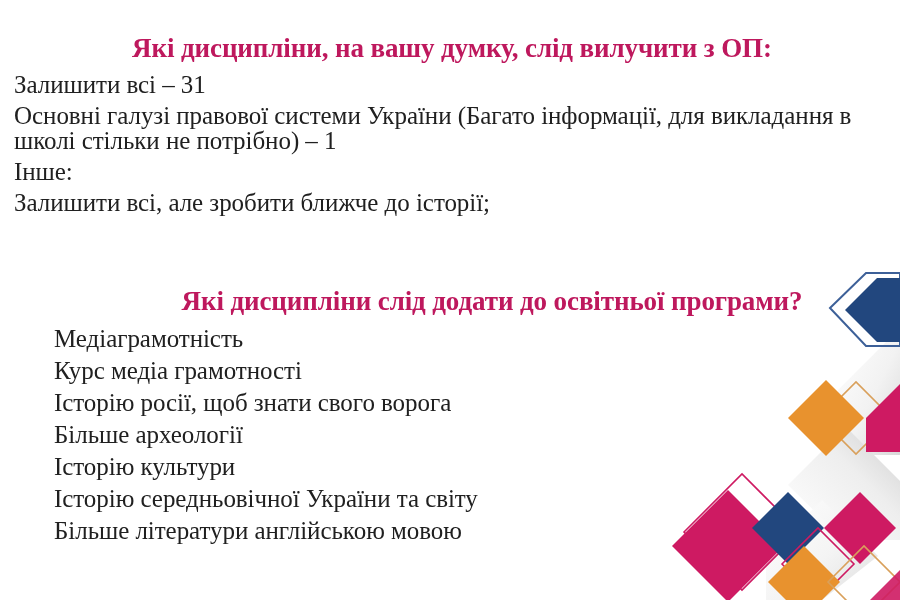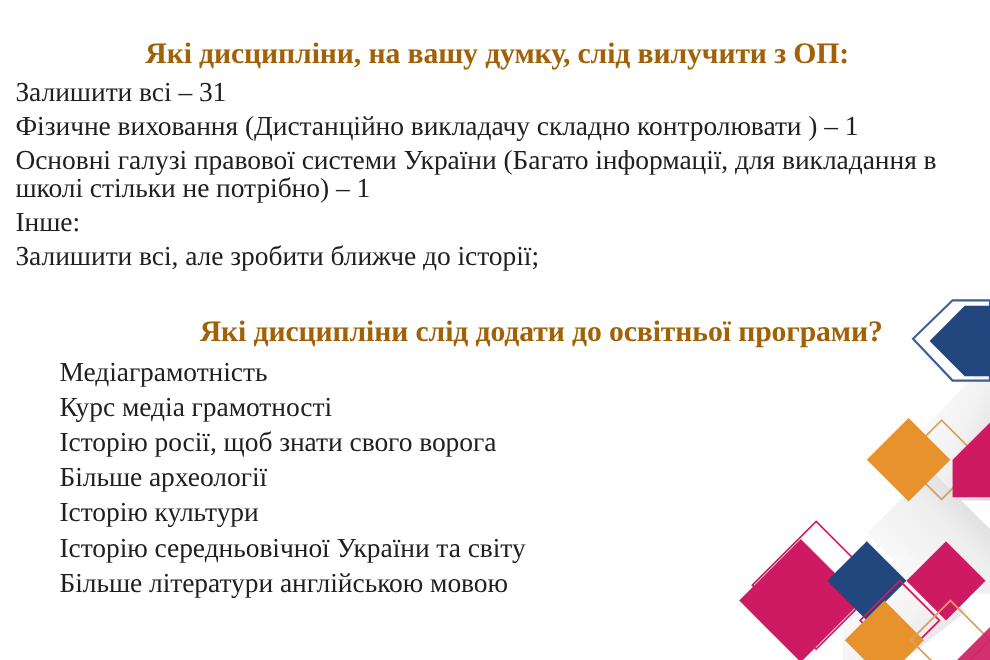--- a/index.html
+++ b/index.html
@@ -47,21 +47,21 @@
     width: 900px;
     height: 600px;
     z-index: 3;
   }
 
   .heading {
     font-weight: bold;
     font-size: 27px;
     line-height: 1.12;
     text-align: center;
-    color: #a16207;
+    color: #be185d;
     letter-spacing: -0.1px;
     white-space: nowrap;
   }
 
   .body-line {
     font-size: 25px;
     line-height: 1.0;
     color: #202020;
     letter-spacing: -0.05px;
   }
@@ -173,21 +173,20 @@
       </g>
     </svg>
   </div>
 
   <div id="content">
 
     <div id="block-one">
       <div class="heading" id="heading-one">Які дисципліни, на вашу думку, слід вилучити з ОП:</div>
       <ul id="list-one">
         <li class="body-line">Залишити всі – 31</li>
-        <li class="body-line">Фізичне виховання (Дистанційно викладачу складно контролювати ) – 1</li>
         <li class="body-line">Основні галузі правової системи України (Багато інформації, для викладання в школі стільки не потрібно) – 1</li>
         <li class="body-line">Інше:</li>
         <li class="body-line">Залишити всі, але зробити ближче до історії;</li>
       </ul>
     </div>
 
     <div id="block-two">
       <div class="heading" id="heading-two">Які дисципліни слід додати до освітньої програми?</div>
       <ul id="list-two">
         <li class="body-line">Медіаграмотність</li>

